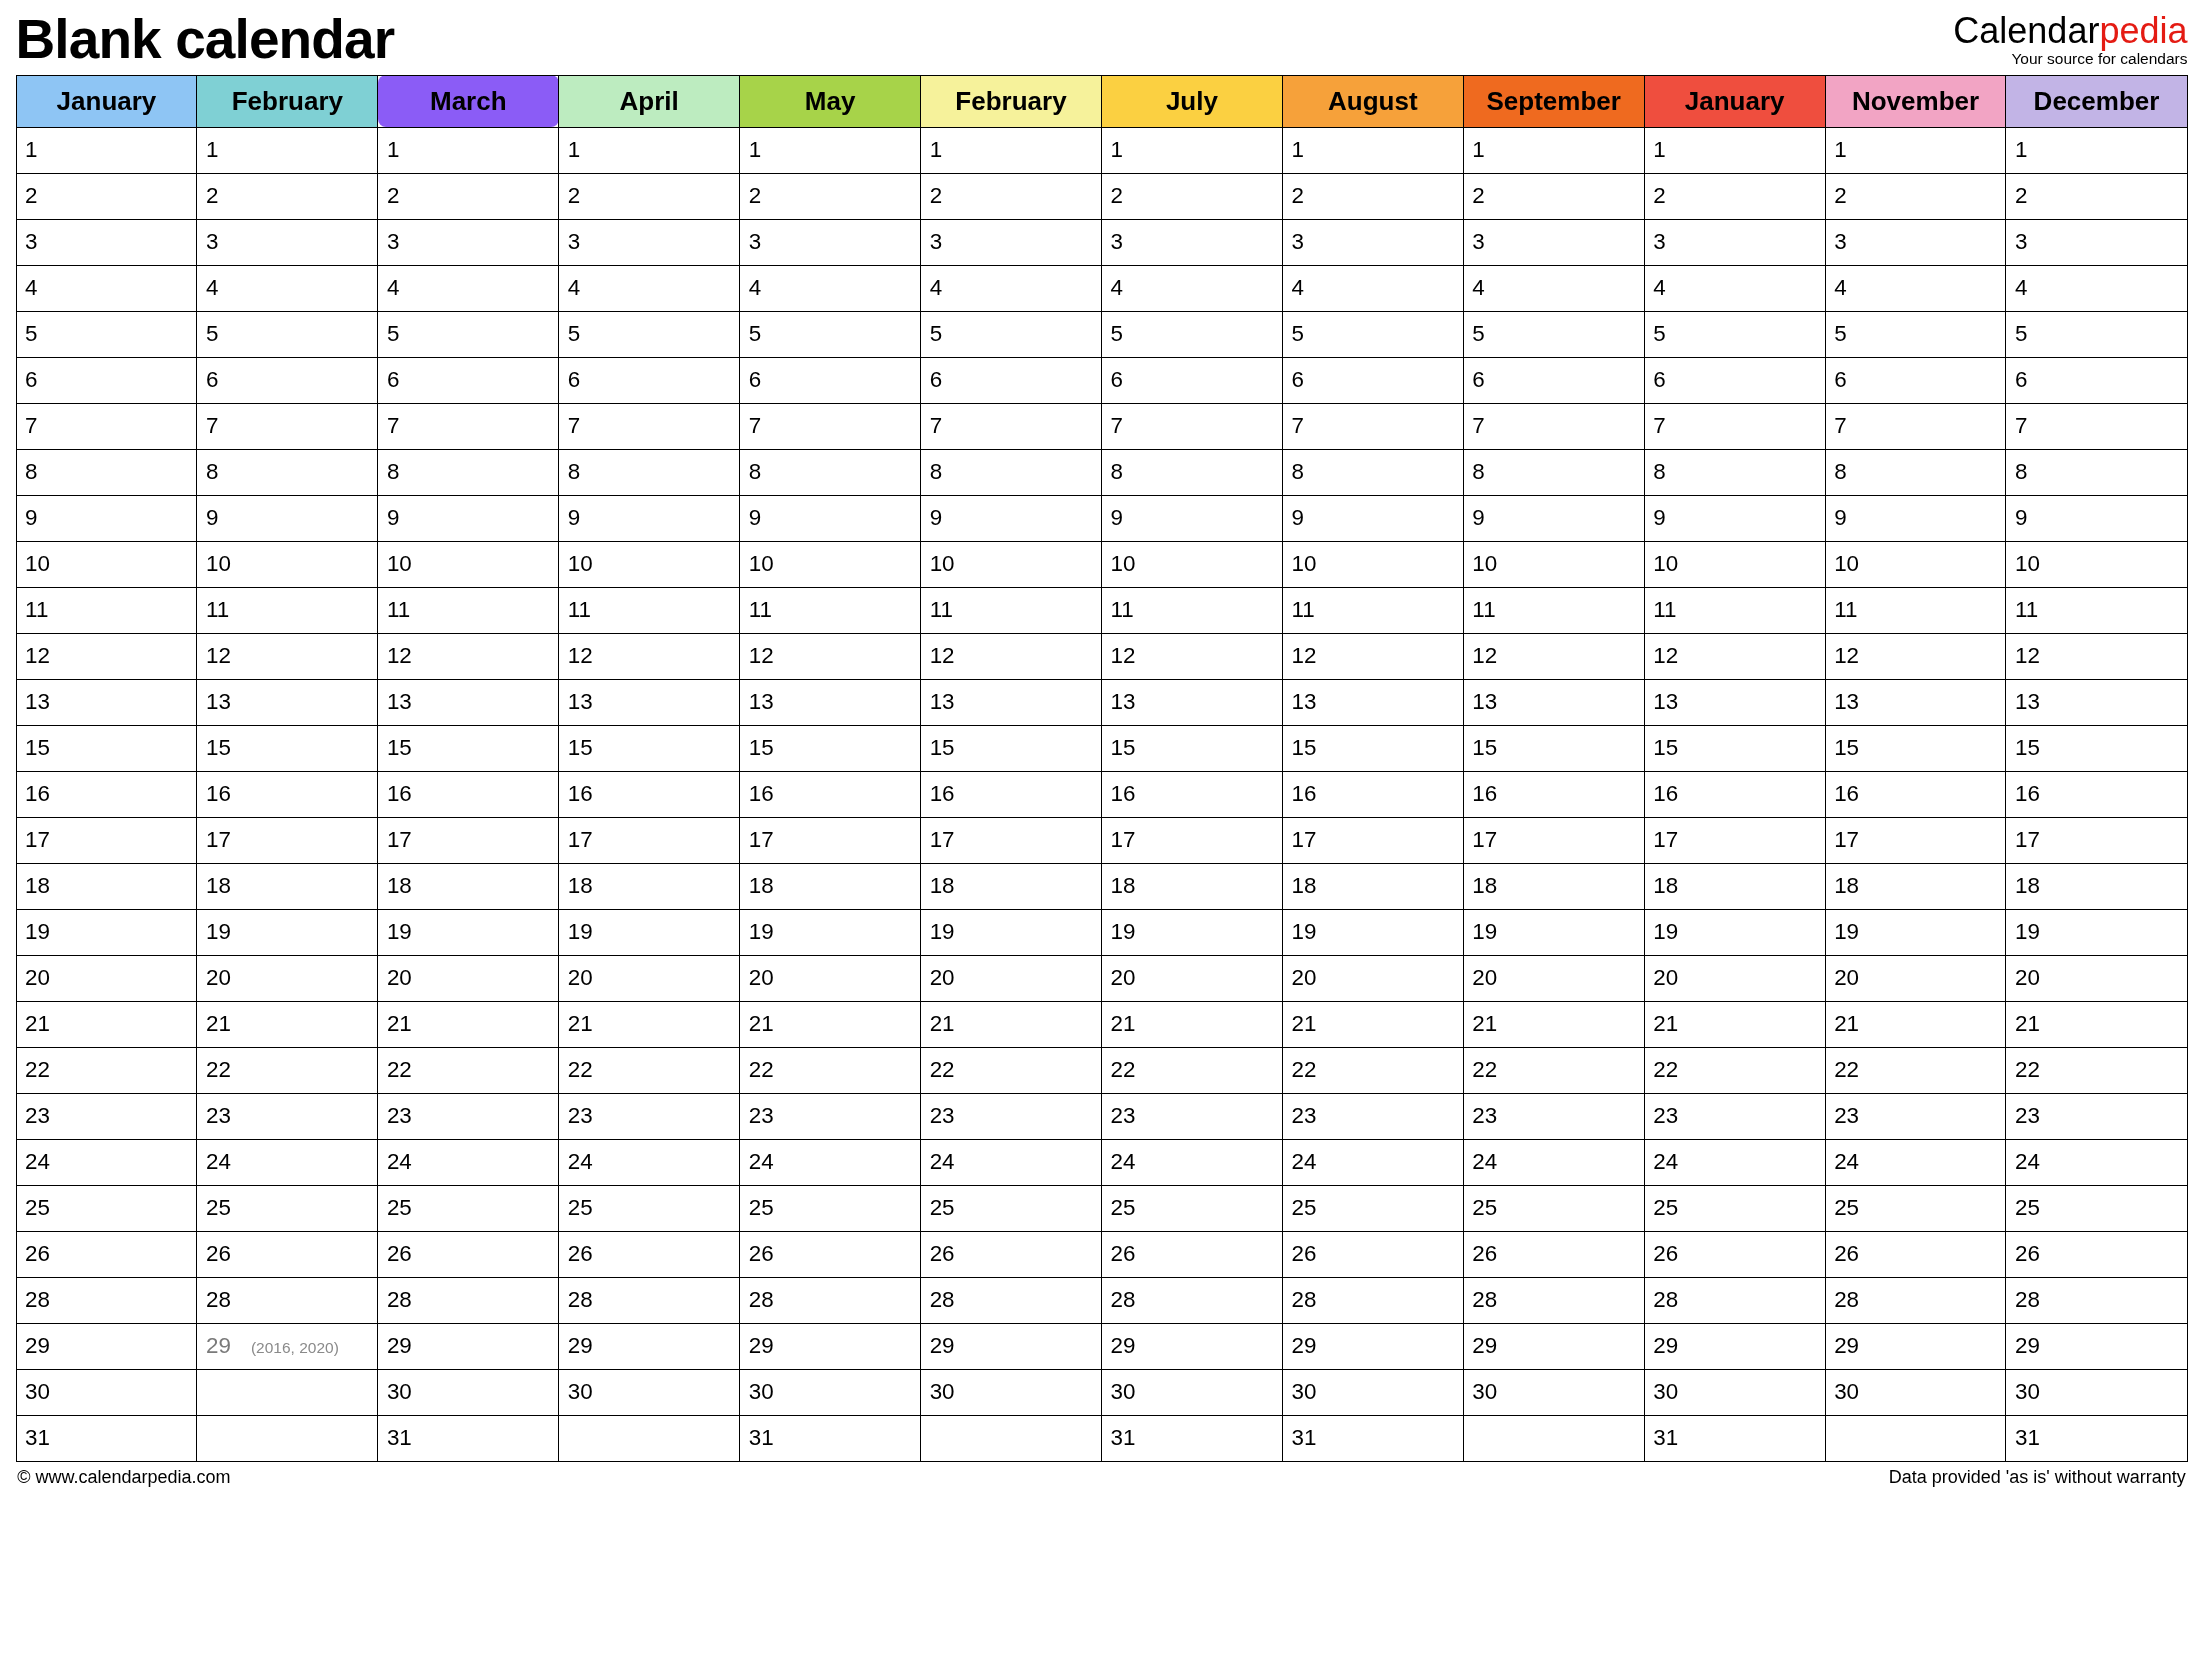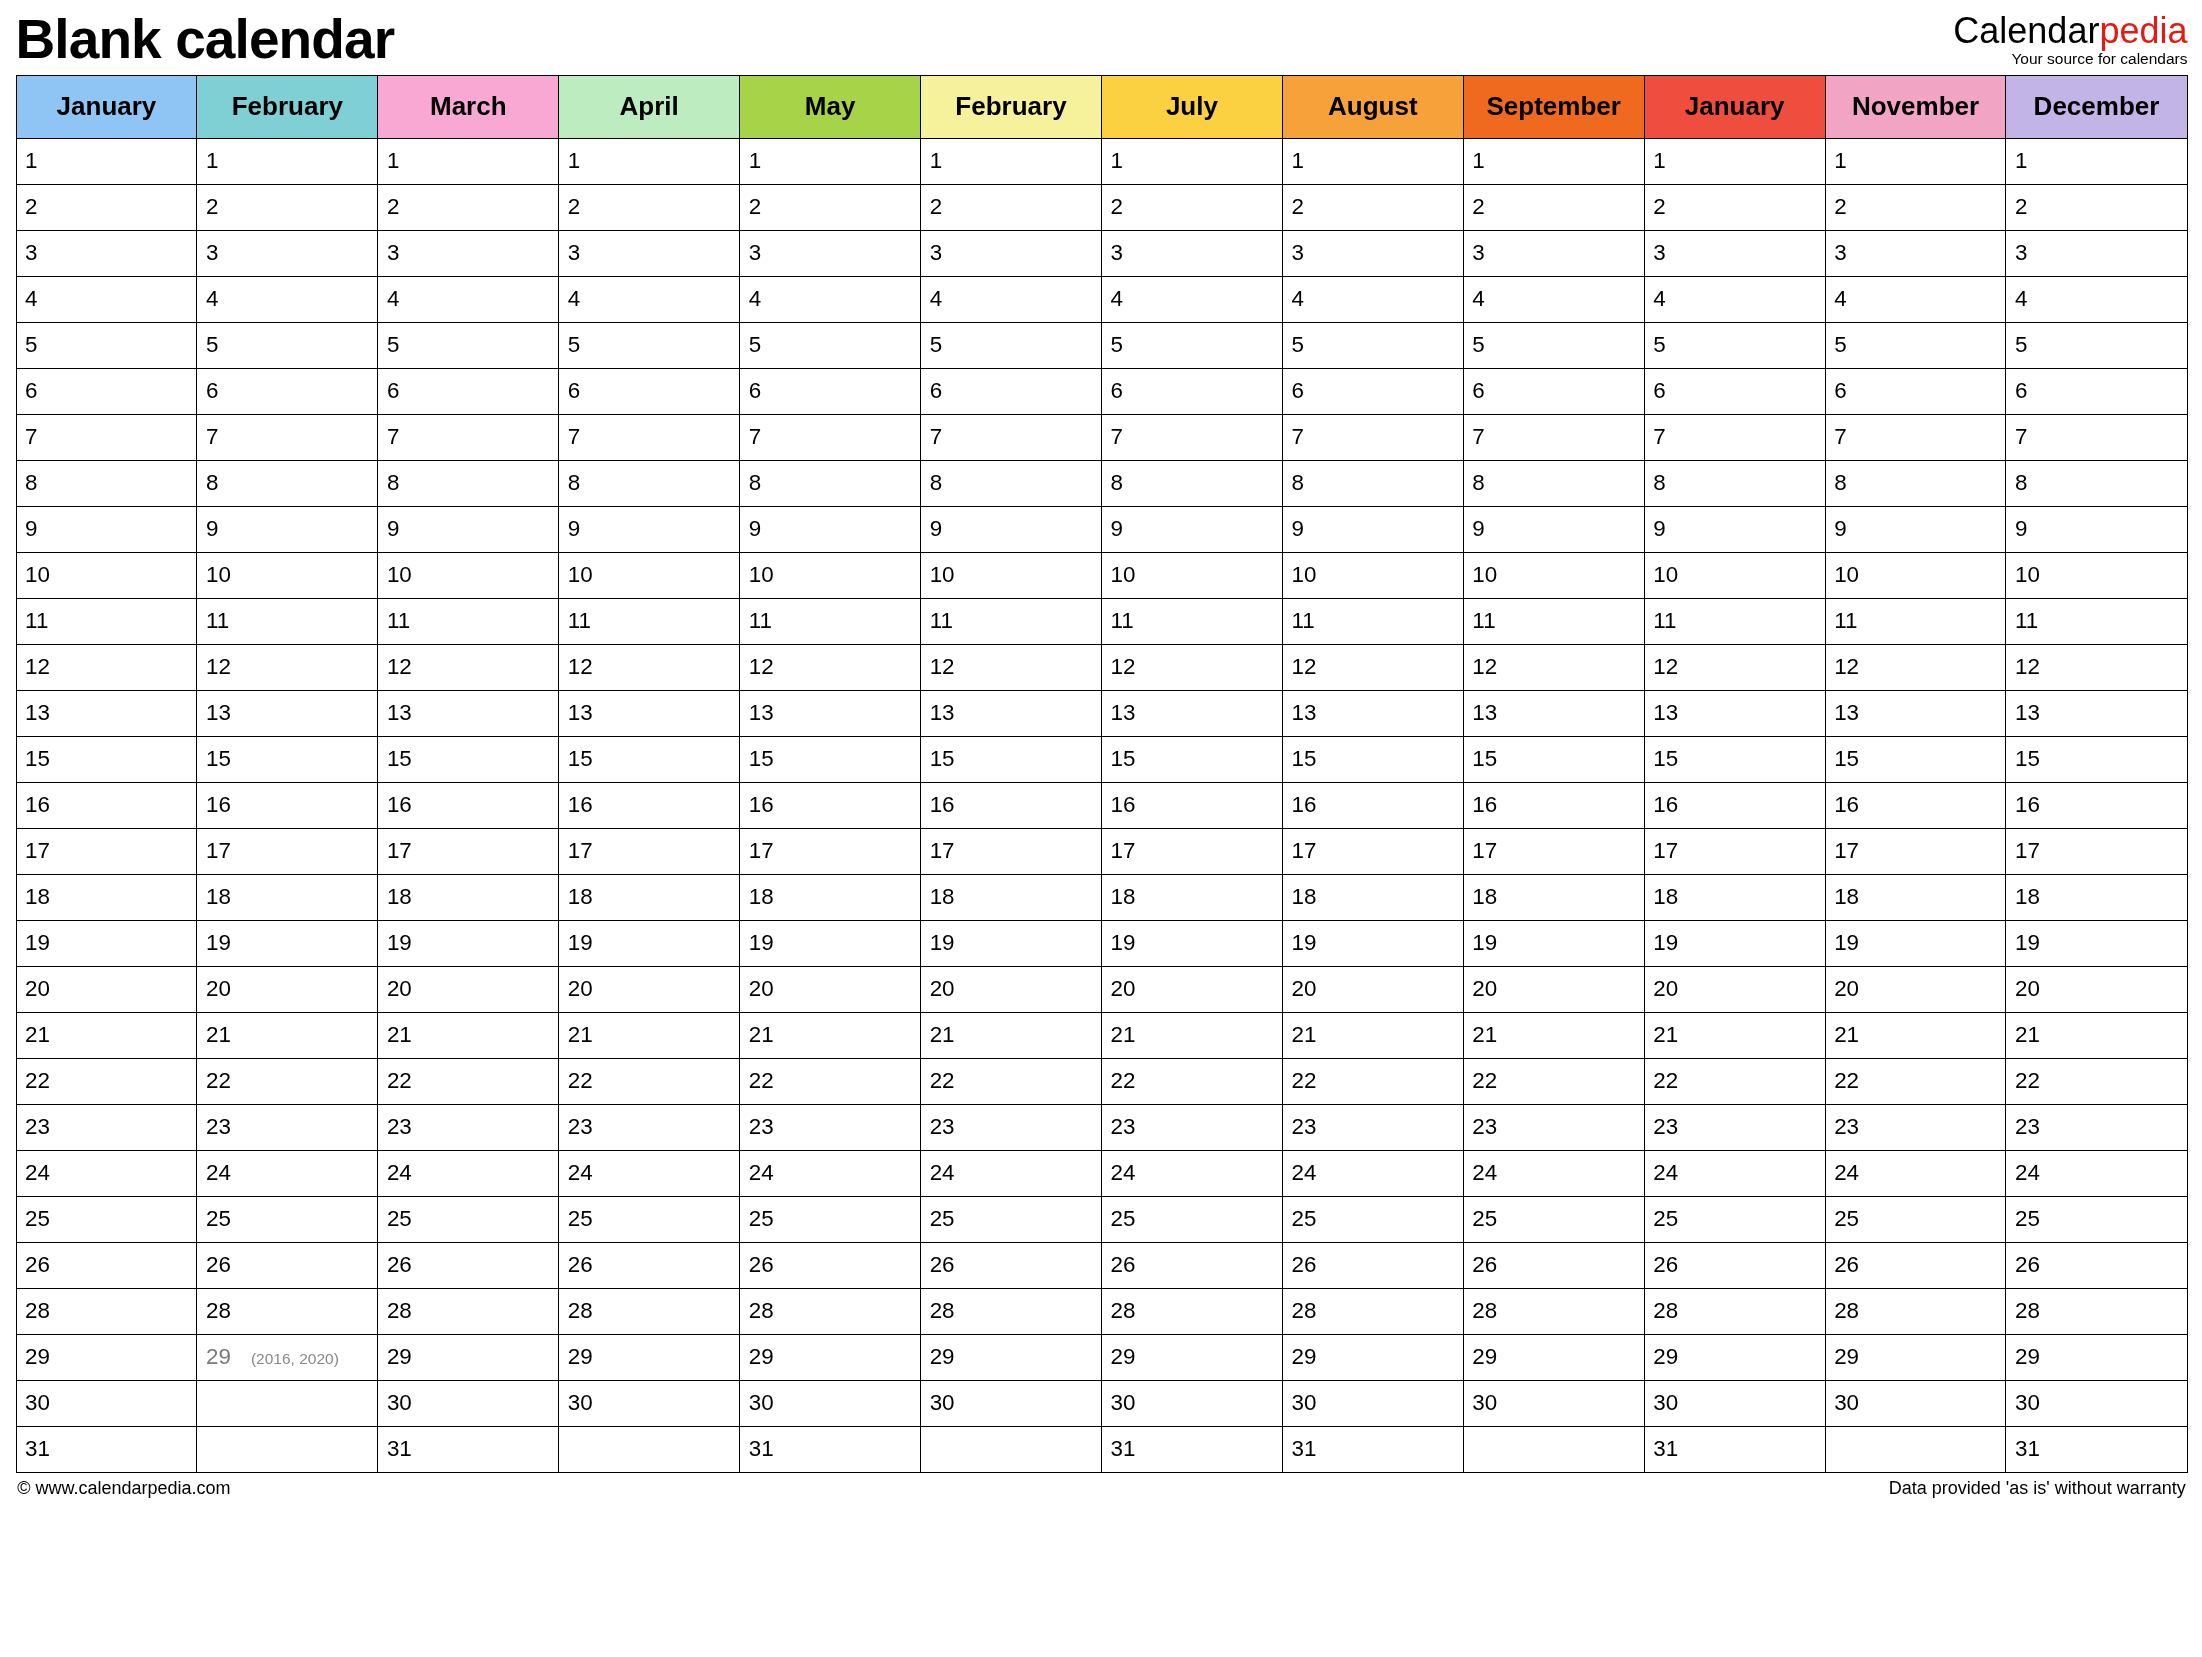--- a/index.html
+++ b/index.html
@@ -48,21 +48,21 @@
     border: 1.7px solid #000;
     height: 46px;
     vertical-align: middle;
     padding: 0 8.6px;
     font-size: 22.4px;
   }
   table.cal th {
     font-weight: 700;
     text-align: center;
     font-size: 26px;
-    height: 63px;
+    height: 52px;
     color: #000;
   }
   table.cal td {
     text-align: left;
     background: #fff;
   }
   td.blank { background: #bfbfbf; }
   td.leap { color: #7a7a7a; }
   td.leap .note { font-size: 15.5px; color: #8a8a8a; margin-left: 20px; }
   .footer {
@@ -84,21 +84,21 @@
     </div>
     <div class="brand-tag">Your source for calendars</div>
   </div>
 </div>
 
 <table class="cal">
   <thead>
       <tr id="hdr-row">
         <th style="background: rgb(142, 197, 244);">January</th>
         <th style="background: rgb(127, 208, 212);">February</th>
-        <th style="background: #f9a8d4;">March</th>
+        <th style="background: #8b5cf6; border-radius: 8px;">March</th>
         <th style="background: rgb(189, 236, 192);">April</th>
         <th style="background: rgb(167, 211, 73);">May</th>
         <th style="background: rgb(246, 242, 155);">February</th>
         <th style="background: rgb(251, 208, 65);">July</th>
         <th style="background: rgb(246, 161, 58);">August</th>
         <th style="background: rgb(239, 106, 31);">September</th>
         <th style="background: rgb(239, 78, 62);">January</th>
         <th style="background: rgb(242, 164, 196);">November</th>
         <th style="background: rgb(194, 180, 230);">December</th>
       </tr>

